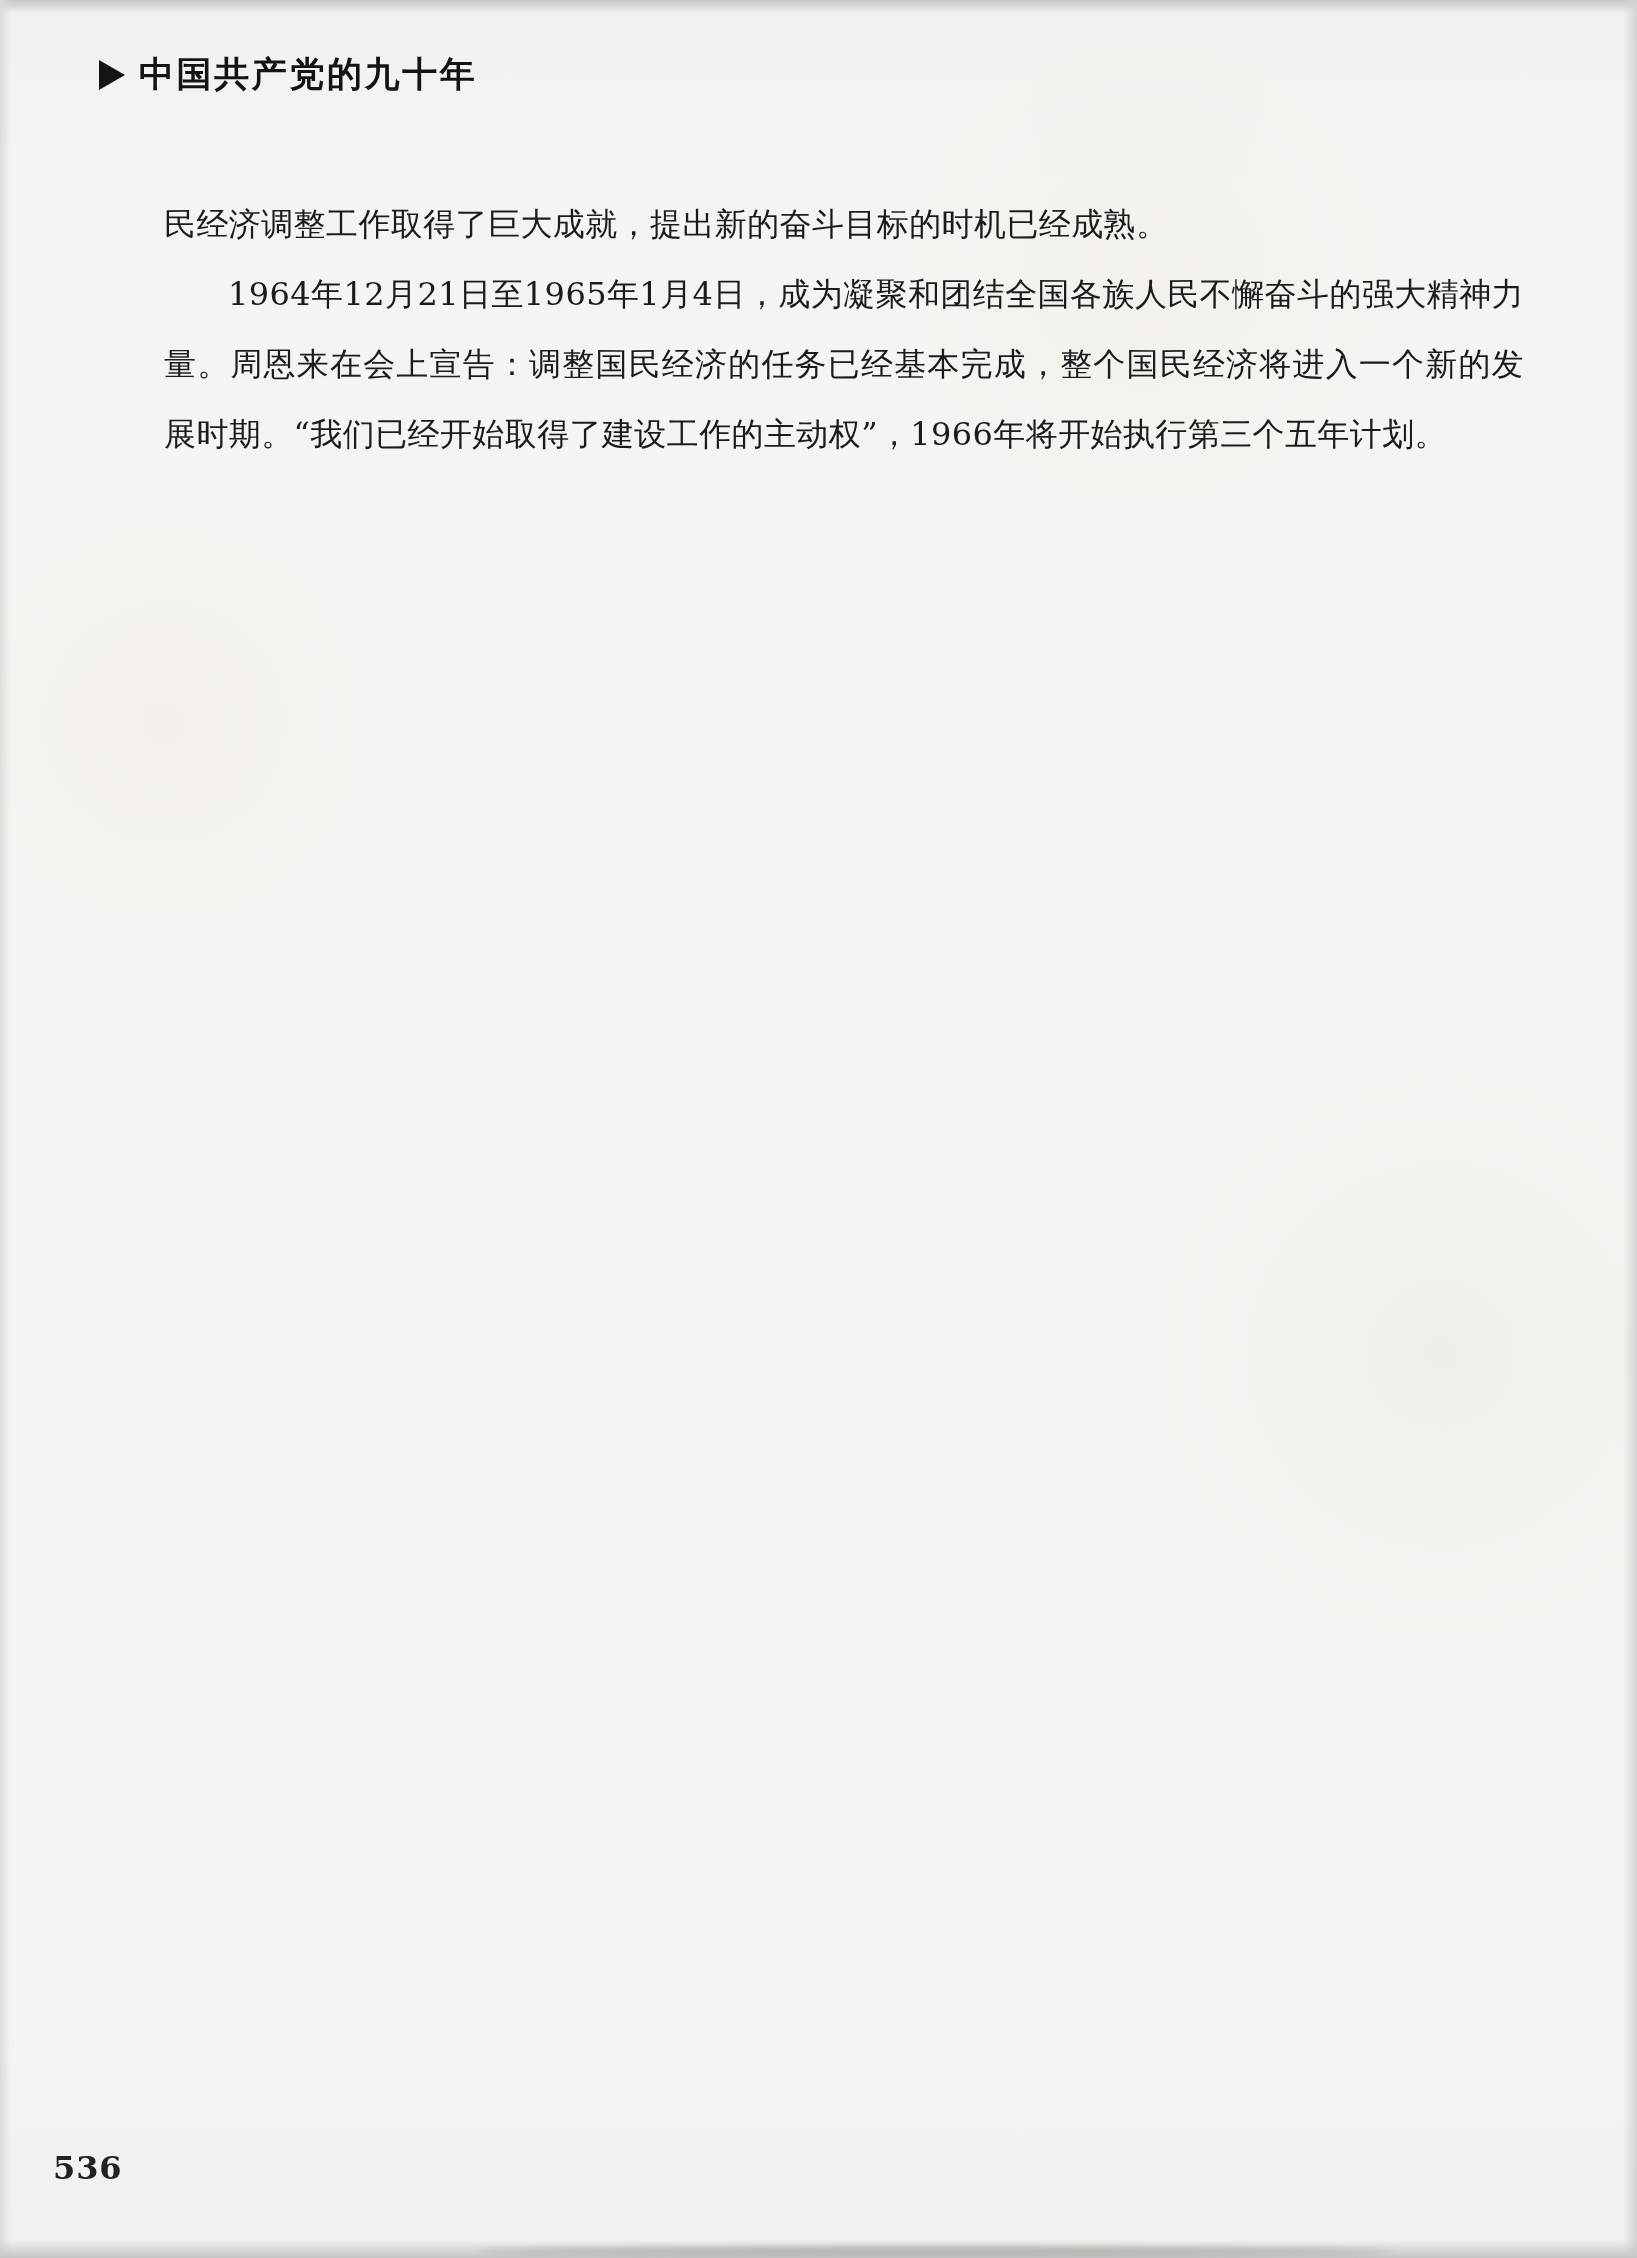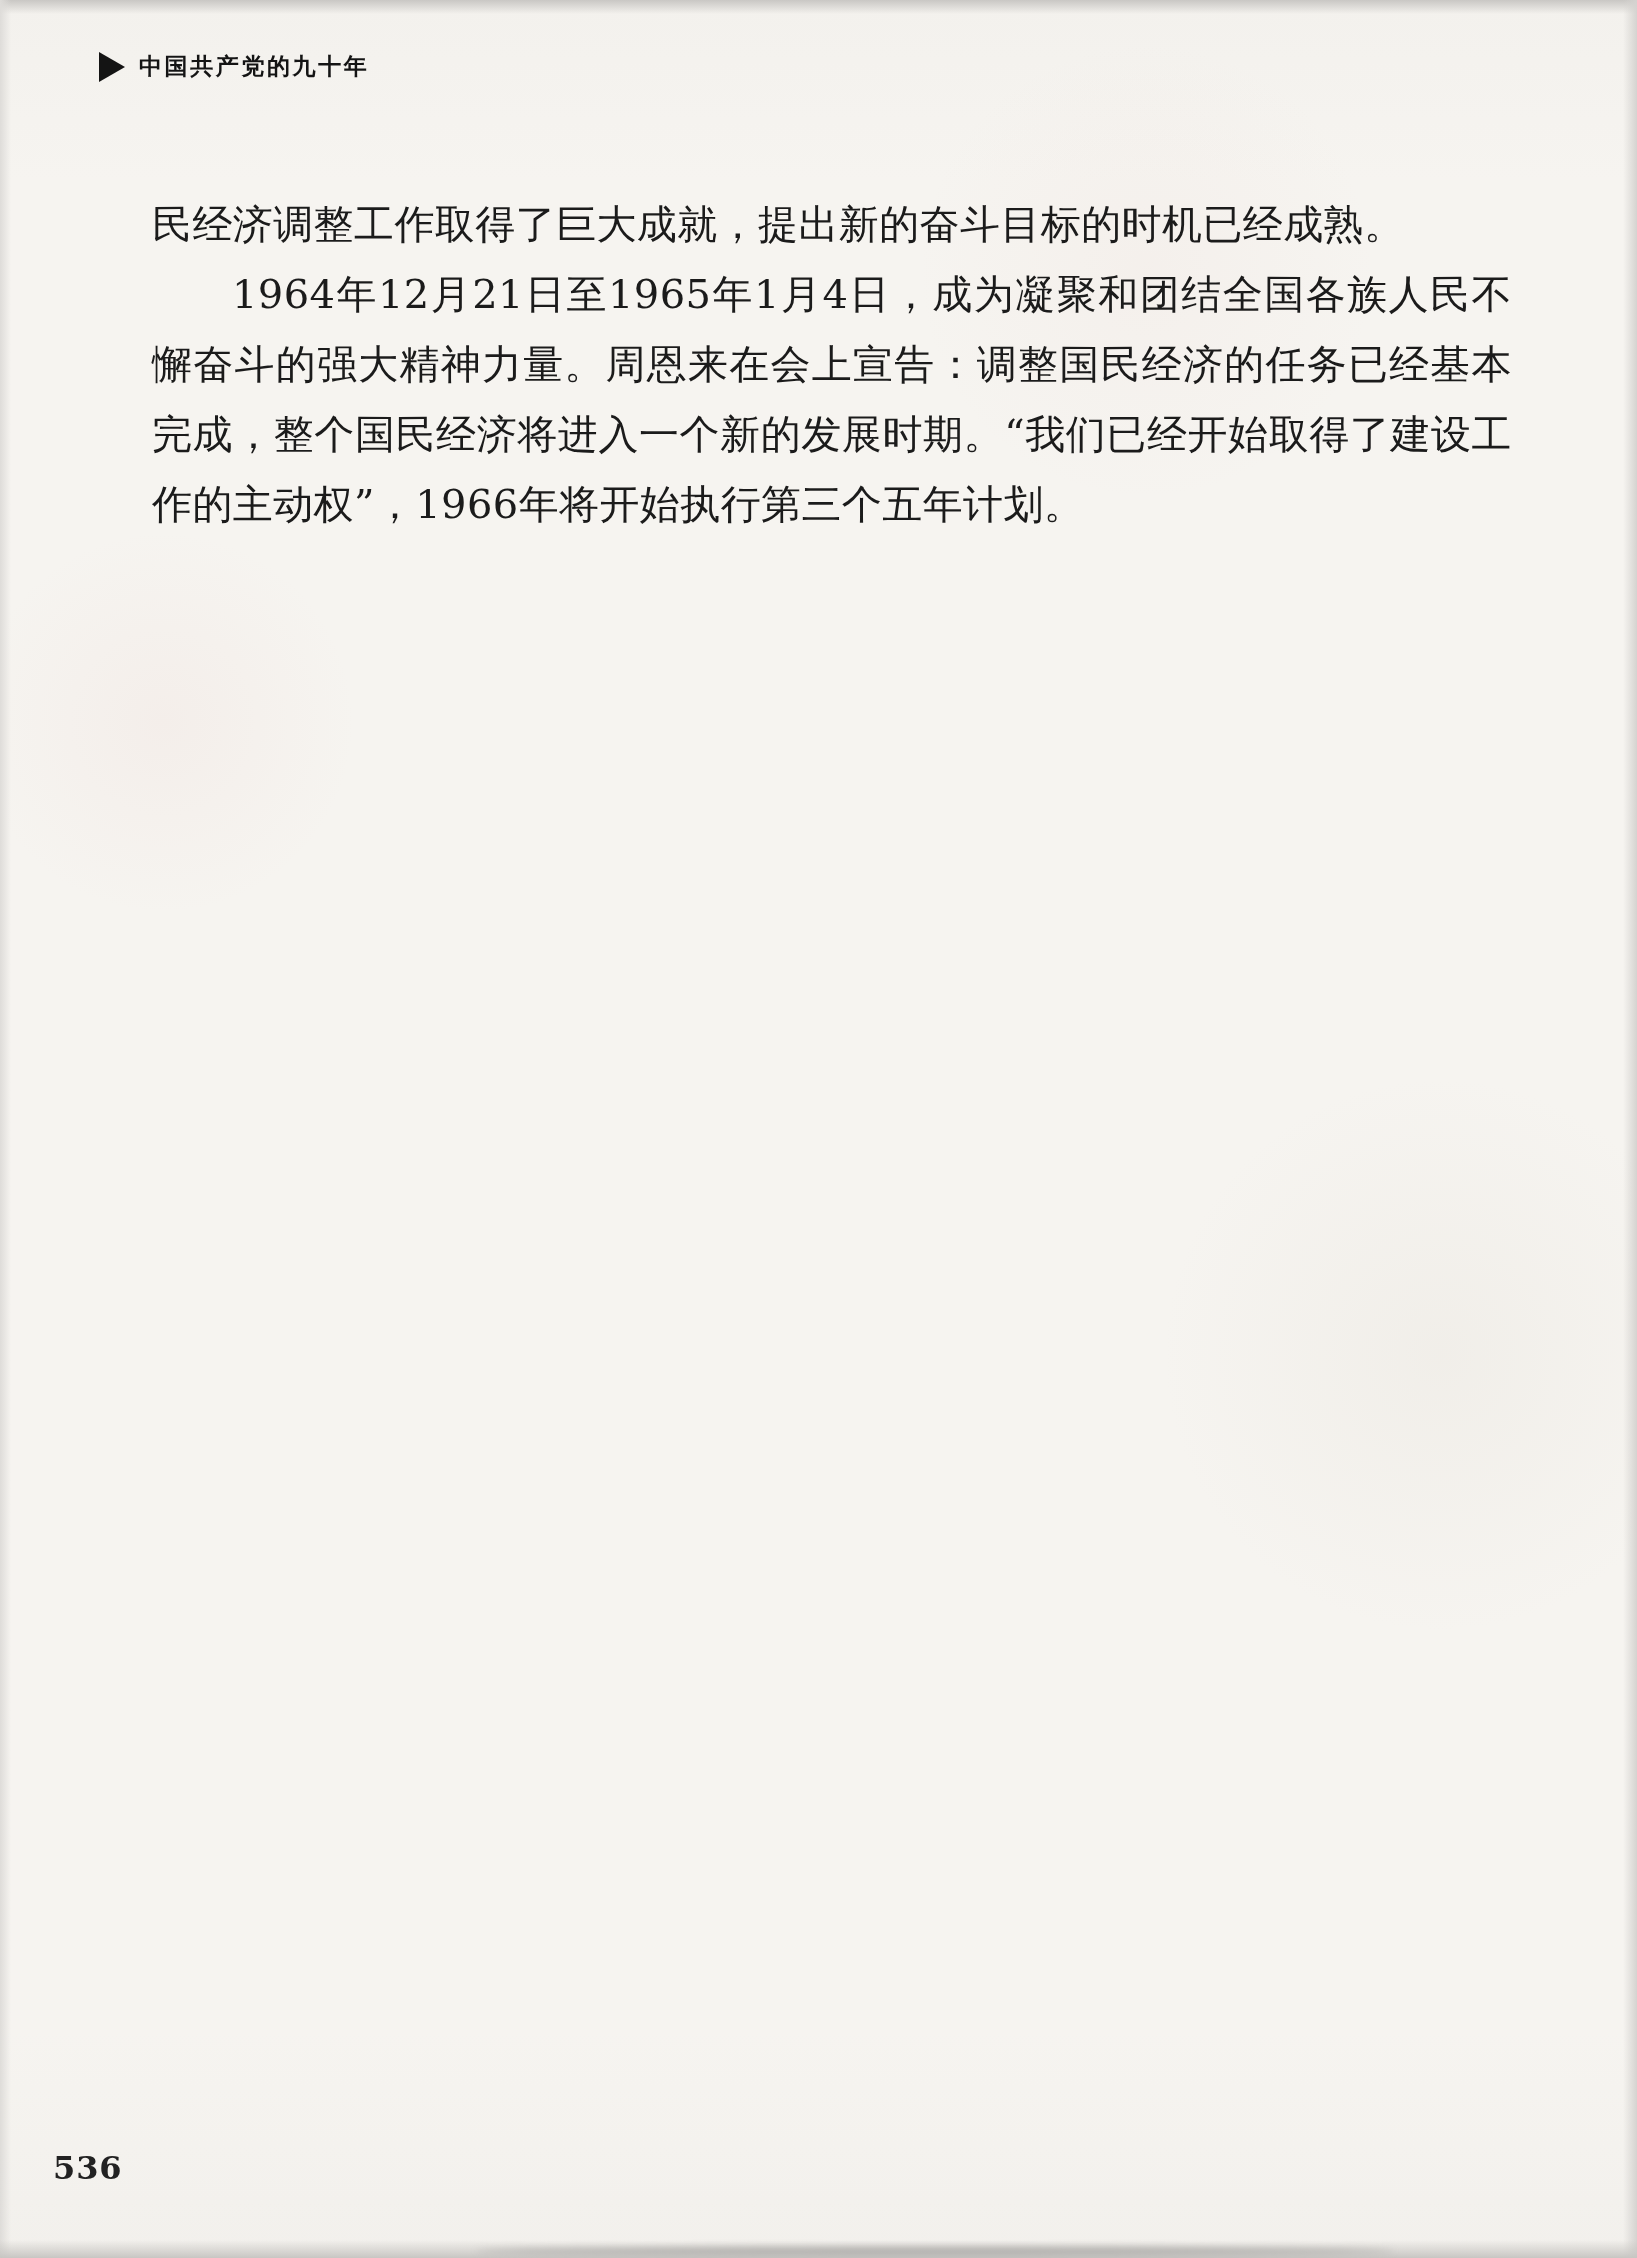--- a/index.html
+++ b/index.html
@@ -53,33 +53,33 @@
   .tri-icon {
     width: 0; height: 0;
     border-left: 26.5px solid #141414;
     border-top: 15px solid transparent;
     border-bottom: 15px solid transparent;
     flex: 0 0 auto;
   }
   .book-title {
     font-family: "DejaVu Sans", "Liberation Sans", sans-serif;
     font-weight: 700;
-    font-size: 23px;
+    font-size: 35px;
     letter-spacing: 2.6px;
     color: #141414;
     white-space: nowrap;
   }
 
   
   .body-text {
     position: absolute;
-    left: 152px;
+    left: 164px;
     top: 189px;
     width: 1360px;
-    font-size: 40px;
+    font-size: 32px;
     line-height: 70px;
     text-align: justify;
     letter-spacing: 0.4px;
     color: #1b1b1b;
   }
   .body-text p { margin: 0; padding: 0; }
   .body-text p.indent { text-indent: 2em; }
 
   
   .page-number {

